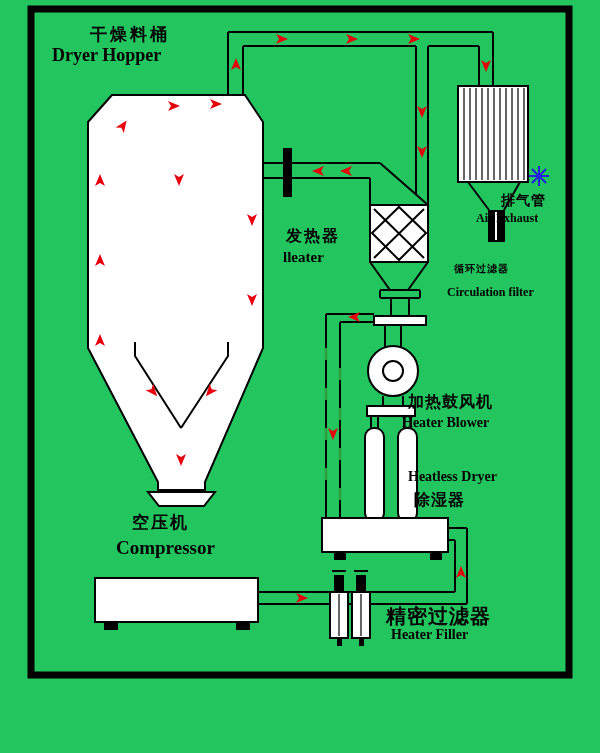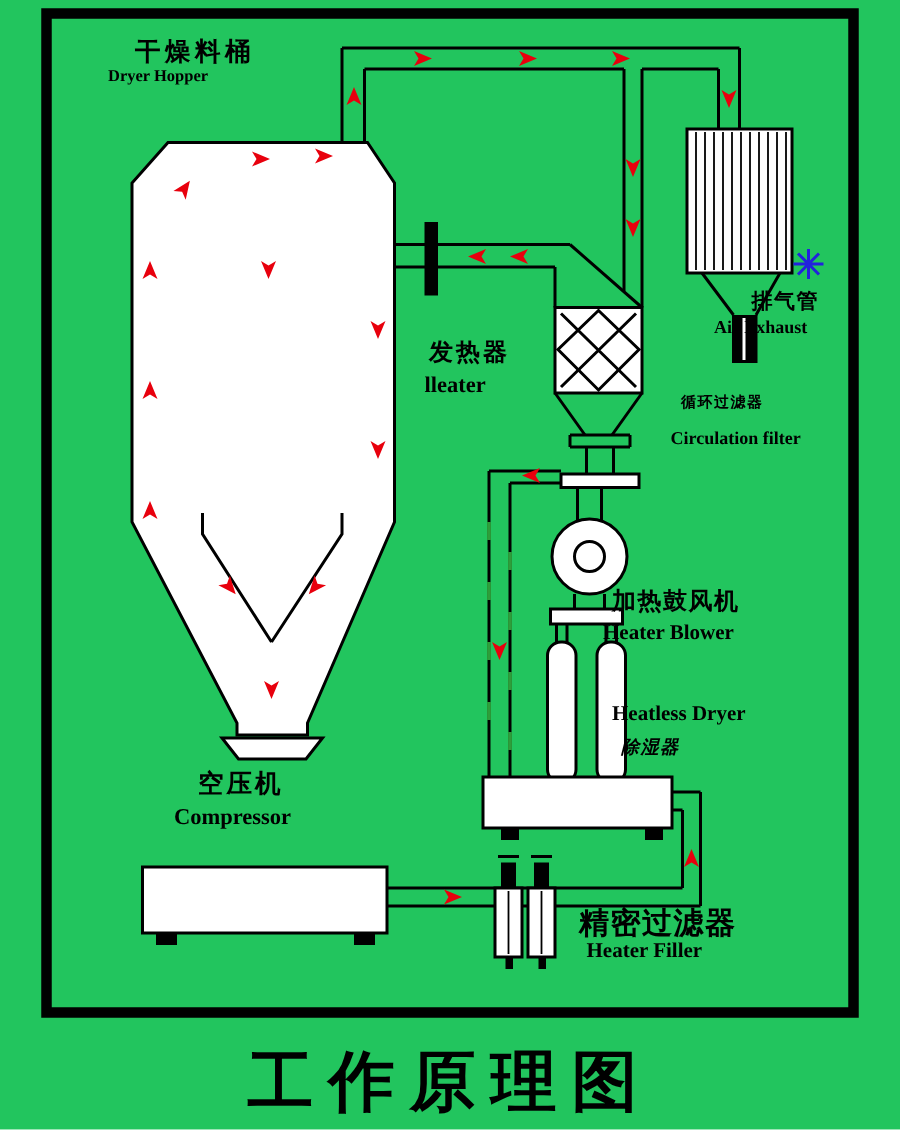--- a/index.html
+++ b/index.html
@@ -152,37 +152,36 @@
       <use href="#arw" class="arrow" transform="translate(348,171) rotate(270)"></use>
 
       <use href="#arw" class="arrow" transform="translate(356,317) rotate(270)"></use>
       <use href="#arw" class="arrow" transform="translate(333,432) rotate(180)"></use>
       <use href="#arw" class="arrow" transform="translate(300,598) rotate(90)"></use>
       <use href="#arw" class="arrow" transform="translate(461,574)"></use>
     </g>
   </svg>
 
   <div class="lbl cn" style="left:90px;top:26px;font-size:17px;letter-spacing:3px;">干燥料桶</div>
-  <div class="lbl en" style="left:72px;top:46px;font-size:11px;">Dryer Hopper</div>
+  <div class="lbl en" style="left:52px;top:46px;font-size:18px;">Dryer Hopper</div>
 
   <div class="lbl cn" style="left:286px;top:228px;font-size:16px;letter-spacing:2px;">发热器</div>
   <div class="lbl en" style="left:283px;top:250px;font-size:15px;">lleater</div>
 
   <div class="lbl cn" style="left:501px;top:193px;font-size:14px;letter-spacing:1px;">排气管</div>
   <div class="lbl en" style="left:476px;top:212px;font-size:12px;">Air Exhaust</div>
 
   <div class="lbl cn" style="left:454px;top:264px;font-size:10px;letter-spacing:1px;">循环过滤器</div>
   <div class="lbl en" style="left:447px;top:286px;font-size:12px;">Circulation filter</div>
 
   <div class="lbl cn" style="left:408px;top:394px;font-size:16px;letter-spacing:1px;text-align:right;">加热鼓风机</div>
   <div class="lbl en" style="left:402px;top:416px;font-size:14px;">Heater Blower</div>
 
   <div class="lbl en" style="left:408px;top:470px;font-size:14px;">Heatless Dryer</div>
-  <div class="lbl cn" style="left:414px;top:492px;font-size:12px;letter-spacing:1px;font-style:italic;">除湿器</div>
+  <div class="lbl cn" style="left:414px;top:492px;font-size:16px;letter-spacing:1px;">除湿器</div>
 
   <div class="lbl cn" style="left:132px;top:514px;font-size:17px;letter-spacing:2px;">空压机</div>
-  <div class="lbl en" style="left:116px;top:538px;font-size:15px;text-align:center;">Compressor</div>
+  <div class="lbl en" style="left:116px;top:538px;font-size:19px;text-align:center;">Compressor</div>
 
   <div class="lbl cn" style="left:386px;top:606px;font-size:20px;letter-spacing:1px;">精密过滤器</div>
   <div class="lbl en" style="left:391px;top:628px;font-size:14px;">Heater Filler</div>
 
-  <div class="title">工作原理图</div>
 </div>
 
 </body></html>

